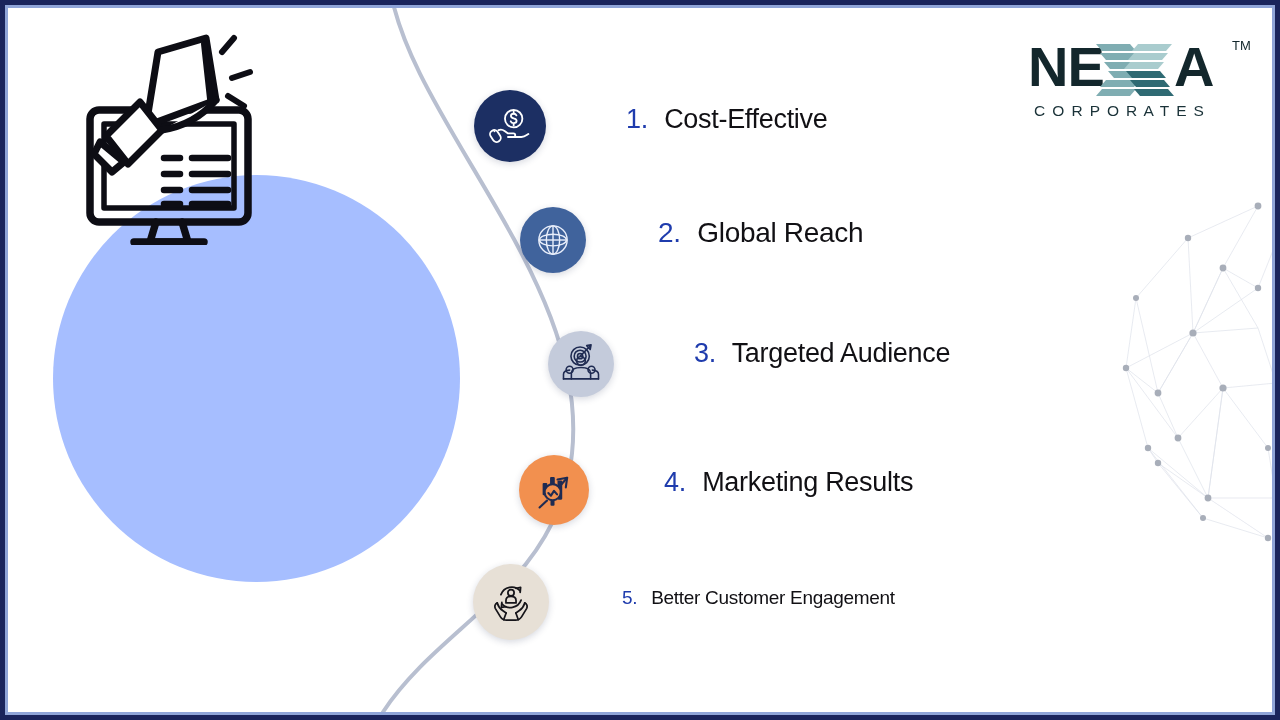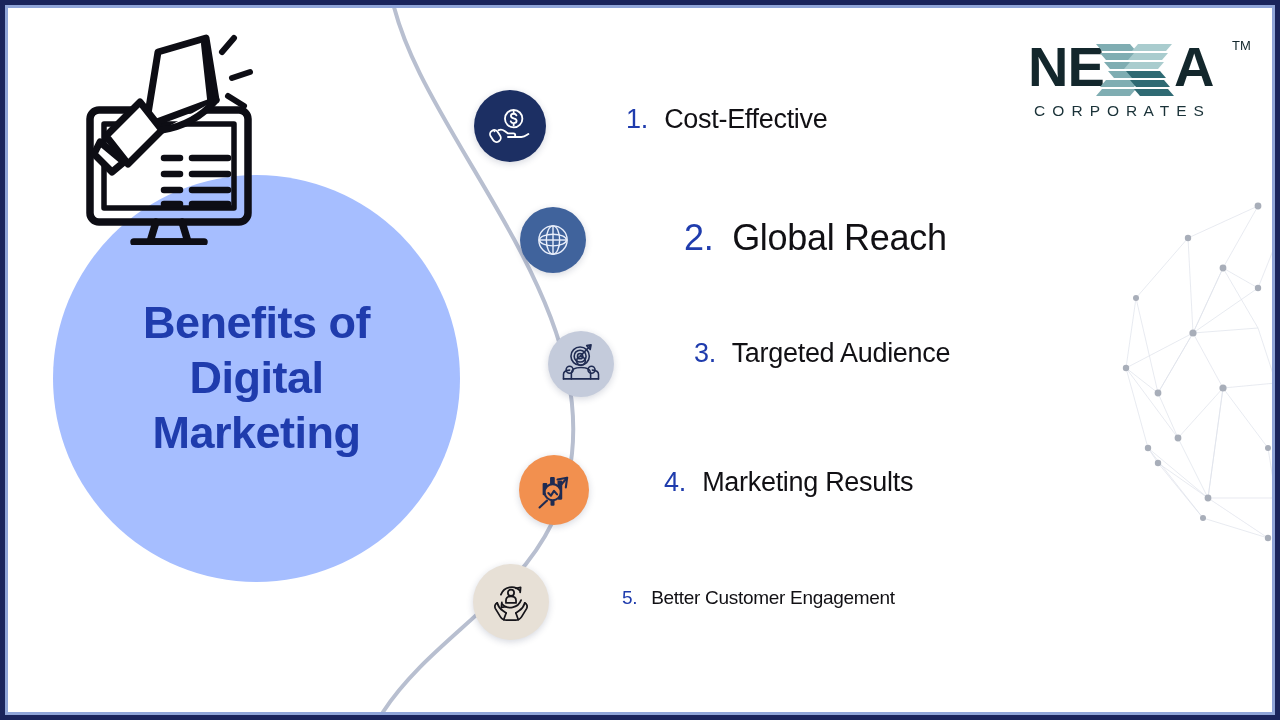--- a/index.html
+++ b/index.html
@@ -137,23 +137,20 @@
         <circle cx="85" cy="320" r="3"></circle>
           <circle cx="150" cy="340" r="3.2"></circle>
       </g>
     </svg>
 
     <svg id="arc-line" viewBox="0 0 1264 704">
       <path d="M382 -20 C 404 120, 600 290, 560 470 C 535 582, 430 620, 375 704" fill="none" stroke="#b8bfd0" stroke-width="4" stroke-linecap="round"></path>
     </svg>
 
     <div id="hero-circle"></div>
-    <div id="hero-title">Benefits of
-Digital
-Marketing</div>
 
     <svg id="monitor-icon" viewBox="0 0 200 215">
       <g fill="none" stroke="#0d0d14" stroke-width="7.5" stroke-linecap="round" stroke-linejoin="round">
         <rect x="14" y="80" width="158" height="112" rx="9"></rect>
         <path d="M28 94 h130 v84 H28 z" stroke-width="5.5"></path>
         <path d="M80 192 l-6 20 h38 l-6 -20"></path>
         <path d="M58 212 h70"></path>
       </g>
       <g fill="#ffffff" stroke="#0d0d14" stroke-width="7" stroke-linecap="round" stroke-linejoin="round">
         <path d="M82 22 L130 8 L140 70 L70 96 Z"></path>
@@ -231,21 +228,21 @@
         <svg viewBox="0 0 48 48" width="40" height="40">
           <g fill="none" stroke="#e8eefb" stroke-width="1.7">
             <circle cx="24" cy="24" r="17"></circle>
             <ellipse cx="24" cy="24" rx="8" ry="17"></ellipse>
             <ellipse cx="24" cy="24" rx="16.2" ry="7"></ellipse>
             <path d="M24 7 v34"></path>
             <path d="M7 24 h34"></path>
           </g>
         </svg>
       </div>
-      <div class="item-text" style="left:676px; top:209px; font-size:36px;">
+      <div class="item-text" style="left:650px; top:209px; font-size:28px;">
         <span class="item-num" style="margin-right: 9px;">2.</span>
         <span>Global Reach</span>
       </div>
     </div>
 
     <div class="item">
       <div class="item-badge" style="left:540px; top:323px; width:66px; height:66px; background:#c4cbdb;">
         <svg viewBox="0 0 48 48" width="42" height="42">
           <g fill="none" stroke="#1f2b52" stroke-width="1.8" stroke-linecap="round" stroke-linejoin="round">
             <circle cx="23" cy="15" r="10.5"></circle>

